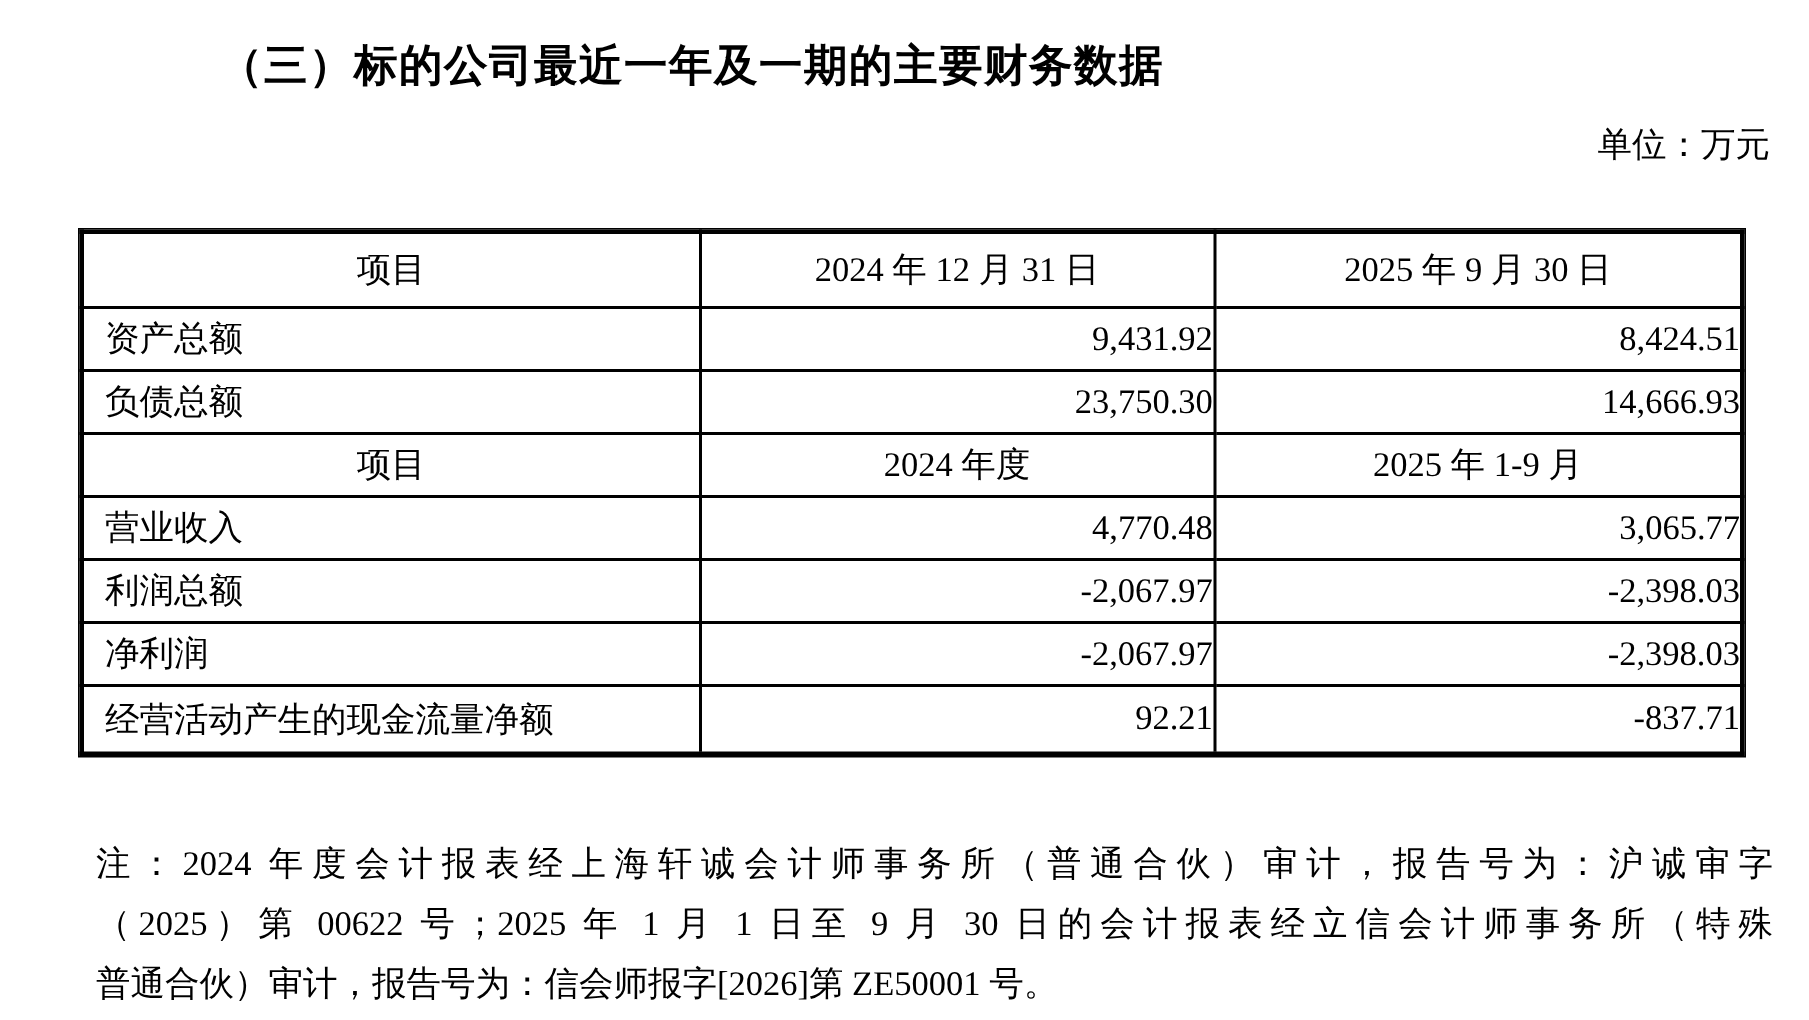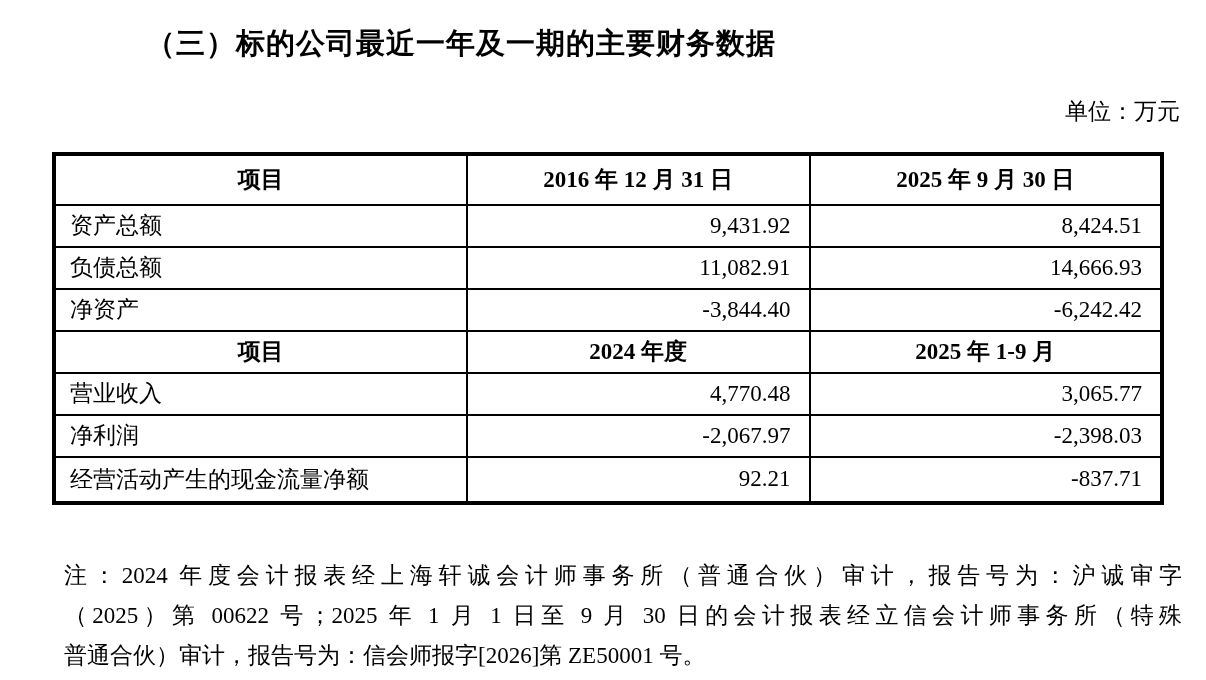--- a/index.html
+++ b/index.html
@@ -16,21 +16,21 @@
     position: absolute;
     left: 146px; top: 24px;
     font-size: 29px;
     font-weight: bold;
     letter-spacing: 1px;
     white-space: nowrap;
     font-family: Liberation Mono, monospace;
   }
   .unit-label {
     position: absolute;
-    right: 26px; top: 96px;
+    right: 26px; top: 81px;
     font-size: 23px;
     white-space: nowrap;
     text-align: right;
   }
   table.fin-table {
     position: absolute;
     left: 53px; top: 153px;
     width: 1107px;
     border-collapse: collapse;
     table-layout: fixed;
@@ -40,23 +40,23 @@
     border: 2px solid #000000;
     vertical-align: middle;
     overflow: hidden;
     white-space: nowrap;
   }
   table.fin-table { border: 3px solid #000000; outline: 1px solid #000000; }
   tr.hdr-row { height: 50px; }
   tr.hdr-row-2 { height: 42px; }
   tr.data-row { height: 42px; }
   tr.data-row-last { height: 46px; }
-  th.col-head { font-weight: bold; }
+  th.col-head { font-weight: normal; }
   td.cell-label { text-align: left; padding-left: 14px; }
-  td.cell-num { text-align: right; padding-right: 18px; }
+  td.cell-num { text-align: right; }
   .note {
     position: absolute;
     left: 64px; top: 556px;
     width: 1118px;
     font-size: 23px;
   }
   .note-line {
     line-height: 40px;
     white-space: nowrap;
   }
@@ -77,47 +77,47 @@
 
   <table class="fin-table">
     <colgroup>
       <col style="width:412px">
       <col style="width:343px">
       <col style="width:352px">
     </colgroup>
     <tbody>
       <tr class="hdr-row">
         <th class="col-head">项目</th>
-        <th class="col-head">2016 年 12 月 31 日</th>
+        <th class="col-head">2024 年 12 月 31 日</th>
         <th class="col-head">2025 年 9 月 30 日</th>
       </tr>
       <tr class="data-row">
         <td class="cell-label">资产总额</td>
         <td class="cell-num">9,431.92</td>
         <td class="cell-num">8,424.51</td>
       </tr>
       <tr class="data-row">
         <td class="cell-label">负债总额</td>
-        <td class="cell-num">11,082.91</td>
+        <td class="cell-num">23,750.30</td>
         <td class="cell-num">14,666.93</td>
-      </tr>
-      <tr class="data-row">
-        <td class="cell-label">净资产</td>
-        <td class="cell-num">-3,844.40</td>
-        <td class="cell-num">-6,242.42</td>
       </tr>
       <tr class="hdr-row-2">
         <th class="col-head">项目</th>
         <th class="col-head">2024 年度</th>
         <th class="col-head">2025 年 1-9 月</th>
       </tr>
       <tr class="data-row">
         <td class="cell-label">营业收入</td>
         <td class="cell-num">4,770.48</td>
         <td class="cell-num">3,065.77</td>
+      </tr>
+      <tr class="data-row">
+        <td class="cell-label">利润总额</td>
+        <td class="cell-num">-2,067.97</td>
+        <td class="cell-num">-2,398.03</td>
       </tr>
       <tr class="data-row">
         <td class="cell-label">净利润</td>
         <td class="cell-num">-2,067.97</td>
         <td class="cell-num">-2,398.03</td>
       </tr>
       <tr class="data-row-last">
         <td class="cell-label">经营活动产生的现金流量净额</td>
         <td class="cell-num">92.21</td>
         <td class="cell-num">-837.71</td>

